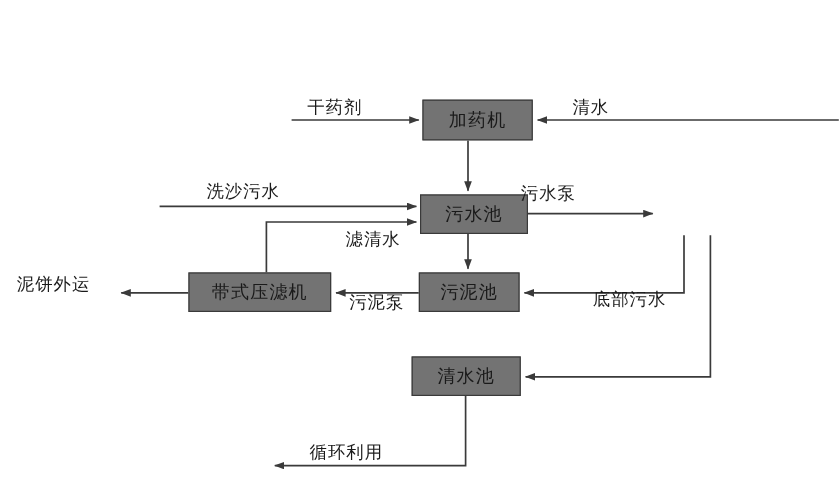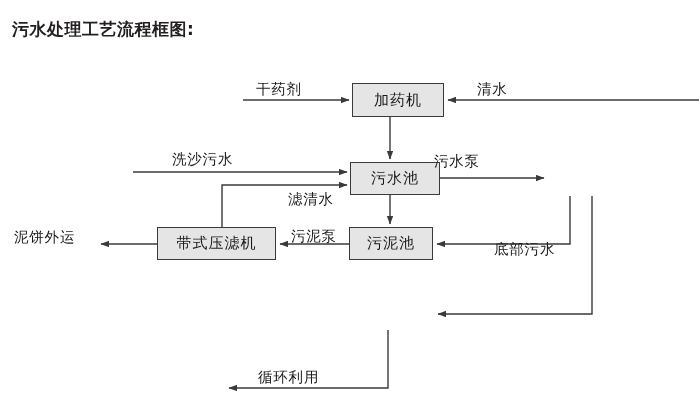--- a/index.html
+++ b/index.html
@@ -35,21 +35,21 @@
     position: absolute;
     left: 0;
     top: 0;
     width: 700px;
     height: 420px;
   }
   .node {
     position: absolute;
     box-sizing: border-box;
     border: 1.4px solid #3a3a3a;
-    background: #e5e5e5;
+    background: #737373;
     display: flex;
     align-items: center;
     justify-content: center;
     font-size: 15px;
     color: #1a1a1a;
     white-space: nowrap;
     letter-spacing: 1px;
   }
   .edge-label {
     position: absolute;
@@ -65,21 +65,20 @@
     color: #1a1a1a;
     white-space: nowrap;
     letter-spacing: 0.8px;
   }
 </style>
 </head>
 <body>
 
 <div id="diagram-root">
 
-  <div id="title">污水处理工艺流程框图:</div>
 
   <svg class="svg-layer" viewBox="0 0 700 420" xmlns="http://www.w3.org/2000/svg">
     <defs>
       <marker id="arrow" markerWidth="9" markerHeight="9" refX="8" refY="3.2" orient="auto" markerUnits="userSpaceOnUse">
         <path d="M0,0 L8.5,3.2 L0,6.4 z" fill="#3a3a3a"></path>
       </marker>
     </defs>
 
     <line x1="243" y1="100" x2="349" y2="100" stroke="#3a3a3a" stroke-width="1.4" marker-end="url(#arrow)"></line>
 
@@ -116,32 +115,35 @@
 
 
   <div class="node" style="left:157px; top:227px; width:119px; height:33px;">
     <span>带式压滤机</span>
   </div>
 
   <div class="node" style="left:349px; top:227px; width:84px; height:33px;">
     <span>污泥池</span>
   </div>
 
+  <div class="node" style="left:343px; top:297px; width:91px; height:33px;">
+    <span>清水池</span>
+  </div>
 
   <div class="edge-label" style="left:256px; top:80px;">干药剂</div>
 
   <div class="edge-label" style="left:477px; top:80px;">清水</div>
 
   <div class="edge-label" style="left:172px; top:150px;">洗沙污水</div>
 
   <div class="edge-label" style="left:434px; top:152px;">污水泵</div>
 
   <div class="edge-label" style="left:260px; top:190px;margin-left:28px;">滤清水</div>
 
   <div class="edge-label" style="left:467px; top:240px;margin-left:27px;">底部污水</div>
 
-  <div class="edge-label" style="left:291px; top:227px;">污泥泵</div>
+  <div class="edge-label" style="left:291px; top:243px;">污泥泵</div>
 
   <div class="free-label" style="left:14px; top:228px;">泥饼外运</div>
 
   <div class="free-label" style="left:258px; top:368px;">循环利用</div>
 
 </div>
 
 </body></html>

